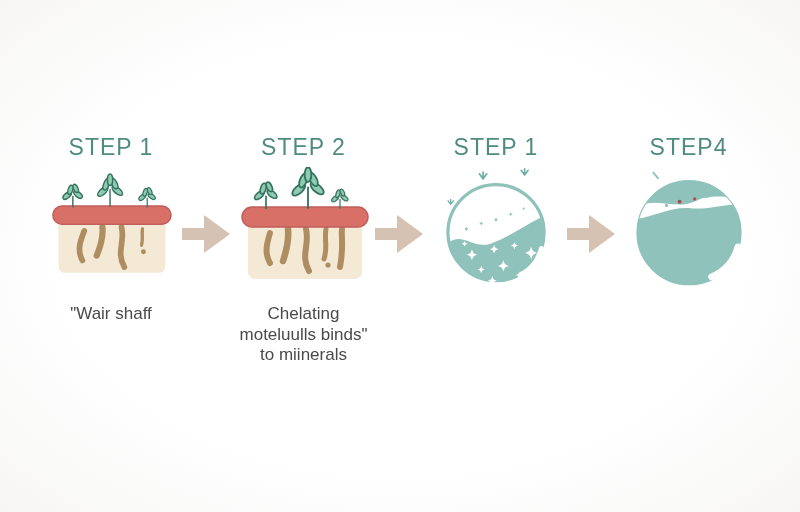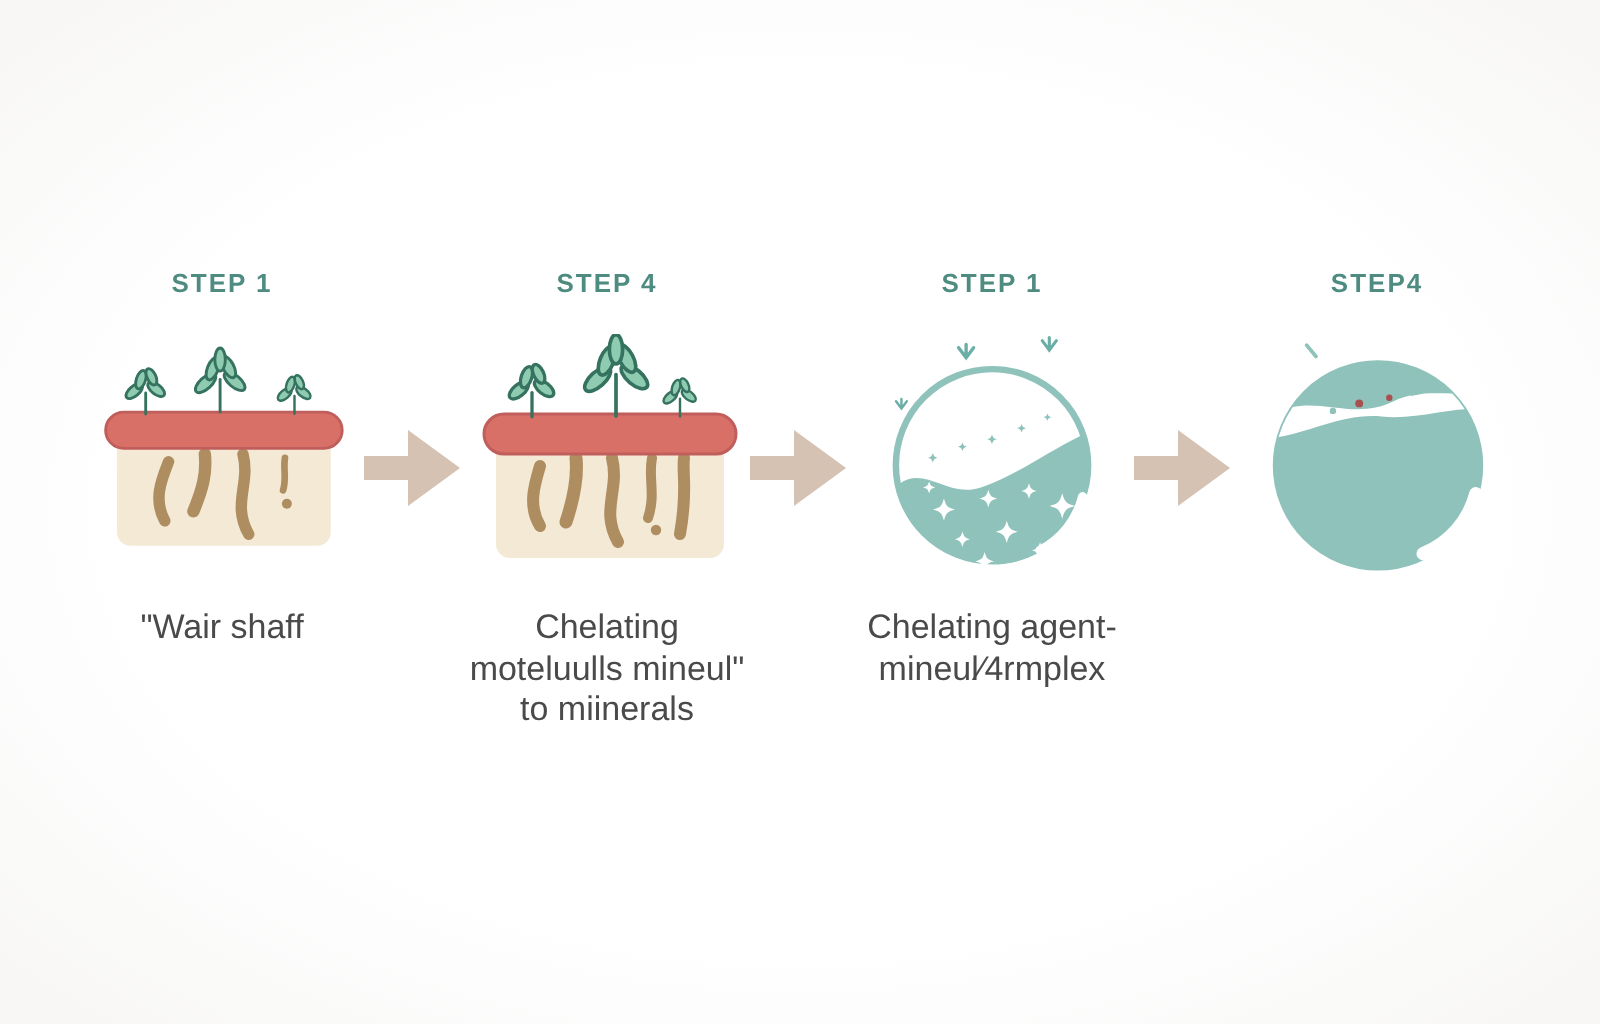--- a/index.html
+++ b/index.html
@@ -10,21 +10,21 @@
     overflow:hidden;
     position:relative;
   }
   .canvas{position:absolute;inset:0;background:radial-gradient(ellipse at center,#ffffff 60%,#f7f6f5 100%);}
   .flow{
     position:absolute;left:36px;top:134px;width:728px;
     display:flex;align-items:flex-start;
   }
   .step{width:150px;display:flex;flex-direction:column;align-items:center;}
   .step-label{
-    font-weight:bold;font-size:13px;letter-spacing:1px;
+    font-weight:normal;font-size:23px;letter-spacing:1px;
     color:#4e8b80;height:20px;
   }
   .art{height:148px;display:flex;align-items:center;justify-content:center;}
   .caption{
     font-size:17px;line-height:1.22;color:#4a4a4a;text-align:center;
     white-space:pre-line;margin-top:2px;
   }
   .arrowbox{width:42.5px;display:flex;justify-content:center;margin-top:74px;overflow:visible;}
   .arrowbox svg{flex:none;}
   svg{display:block;}
@@ -78,40 +78,40 @@
       <div class="caption">"Wair shaff</div>
     </div>
 
     <div class="arrowbox">
       <svg width="50" height="52" viewBox="0 0 50 52">
         <polygon points="0,20 22,20 22,7 48,26 22,45 22,32 0,32" fill="#d6c2b2"></polygon>
       </svg>
     </div>
 
     <div class="step">
-      <div class="step-label">STEP 4</div>
+      <div class="step-label">STEP 2</div>
       <div class="art">
         <svg width="132" height="122" viewBox="0 0 132 122">
           <rect x="10" y="52" width="114" height="60" rx="7" fill="#f3e9d5"></rect>
           <g stroke="#ae8e61" fill="none" stroke-linecap="round">
             <path d="M32,66 C29,76 26,86 32,96" stroke-width="6"></path>
             <path d="M50,62 C51,72 49,82 45,94" stroke-width="6.5"></path>
             <path d="M68,62 C72,78 62,88 71,104" stroke-width="6"></path>
             <path d="M88,62 C86,72 90,80 86,92" stroke-width="5"></path>
             <path d="M104,62 C103,70 106,78 102,100" stroke-width="6"></path>
           </g>
           <circle cx="90" cy="98" r="2.6" fill="#ae8e61"></circle>
           <rect x="4" y="40" width="126" height="20" rx="10" fill="#d97068" stroke="#c05e5b" stroke-width="1.5"></rect>
           <use href="#plantS" transform="translate(28,26) scale(1.1)"></use>
           <use href="#plantB" transform="translate(70,18) scale(1.15)"></use>
           <use href="#plantS" transform="translate(102,30) scale(0.8)"></use>
         </svg>
       </div>
       <div class="caption">Chelating
-moteluulls mineul"
+moteluulls binds"
 to miinerals</div>
     </div>
 
     <div class="arrowbox">
       <svg width="50" height="52" viewBox="0 0 50 52">
         <polygon points="0,20 22,20 22,7 48,26 22,45 22,32 0,32" fill="#d6c2b2"></polygon>
       </svg>
     </div>
 
     <div class="step">
@@ -139,22 +139,20 @@
           <g fill="#8ec2bb">
             <use href="#sparkle" transform="translate(34,68) scale(0.45)"></use>
             <use href="#sparkle" transform="translate(50,62) scale(0.4)"></use>
             <use href="#sparkle" transform="translate(66,58) scale(0.45)"></use>
             <use href="#sparkle" transform="translate(82,52) scale(0.4)"></use>
             <use href="#sparkle" transform="translate(96,46) scale(0.35)"></use>
           </g>
           <path d="M92,118 A45,45 0 0 0 115,89" fill="none" stroke="#ffffff" stroke-width="5" stroke-linecap="round"></path>
         </svg>
       </div>
-      <div class="caption">Chelating agent-
-mineul⁄4rmplex</div>
     </div>
 
     <div class="arrowbox">
       <svg width="50" height="52" viewBox="0 0 50 52">
         <polygon points="0,20 22,20 22,7 48,26 22,45 22,32 0,32" fill="#d6c2b2"></polygon>
       </svg>
     </div>
 
     <div class="step">
       <div class="step-label">STEP4</div>

